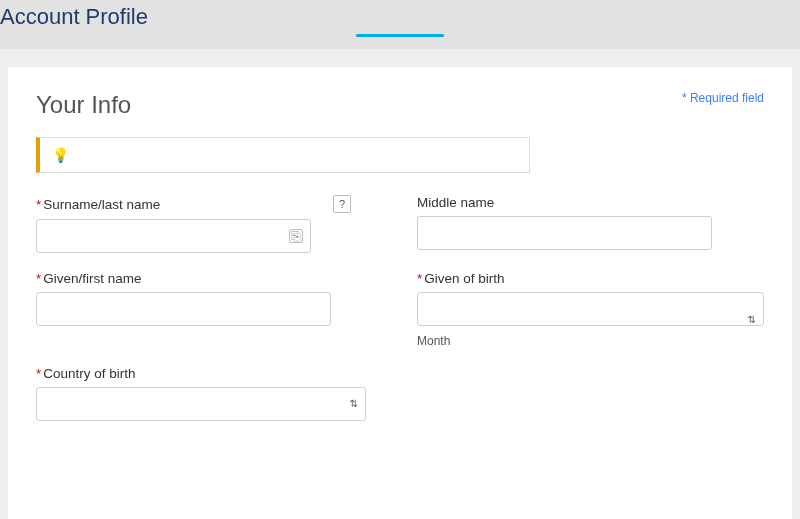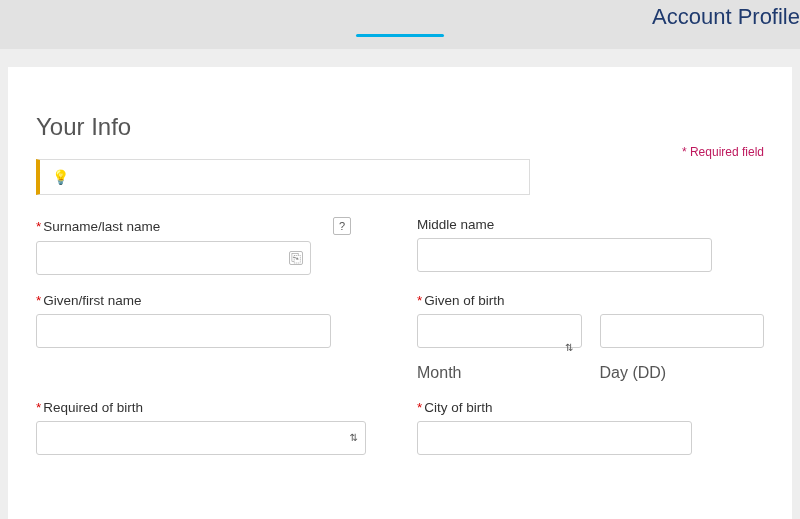--- a/index.html
+++ b/index.html
@@ -8,21 +8,21 @@
     font-family: "Helvetica Neue", Helvetica, Arial, sans-serif;
     background: #eeeeee;
     width: 800px;
     height: 519px;
     overflow: hidden;
     color: #333;
     font-size: 14px;
   }
   .header-band {
     background: #e2e2e2;
-    text-align: right;
+    text-align: left;
     padding: 4px 0 12px 0;
   }
   .header-title {
     color: #1f3a6e;
     font-size: 22px;
     font-weight: 400;
     margin: 0;
     padding-bottom: 4px;
   }
   .header-underline {
@@ -35,31 +35,30 @@
   .panel {
     background: #ffffff;
     margin: 18px 8px 0 8px;
     padding: 24px 28px 0 28px;
     min-height: 460px;
     position: relative;
   }
   .section-header {
     display: flex;
     justify-content: space-between;
-    align-items: flex-end;
-    margin-top: 22px;
+    align-items: flex-start;
   }
   .section-title {
     font-size: 24px;
     font-weight: 400;
     color: #555;
     margin: 0 0 18px 0;
   }
   .required-note {
-    color: #be185d;
+    color: #3b82f6;
     font-size: 12px;
   }
   .hint-box {
     border: 1px solid #dcdcdc;
     border-left: 4px solid #e1a100;
     padding: 10px 12px;
     margin-bottom: 22px;
     display: flex;
     align-items: center;
     gap: 8px;
@@ -151,23 +150,23 @@
     justify-content: center;
     line-height: 1;
   }
   .given-wrap input, .middle-wrap input { width: 295px; }
   .dob-row {
     display: flex;
     gap: 18px;
   }
   .dob-col { flex: 1; }
   .dob-col .sublabel {
-    font-size: 16px;
-    color: #555;
-    margin-top: 16px;
+    font-size: 12px;
+    color: #555;
+    margin-top: 8px;
     display: block;
   }
   .dob-month { position: relative; }
   .dob-month select { width: 100%; }
   .country-wrap { position: relative; }
   .country-wrap select { width: 330px; }
   .state-wrap input { width: 295px; }
   .city-wrap input { width: 275px; }
 </style>
 </head>
@@ -219,41 +218,31 @@
     <div class="field">
       <label><span class="req">*</span><span>Given of birth</span></label>
       <div class="dob-row">
         <div class="dob-col dob-month select-wrap">
           <select>
             <option></option>
           </select>
           <span class="select-caret">⇅</span>
           <span class="sublabel">Month</span>
         </div>
-        <div class="dob-col">
-          <input type="text" value="" style="">
-          <span class="sublabel">Day (DD)</span>
-        </div>
-      </div>
-    </div>
-
-    <div class="field">
-      <label><span class="req">*</span><span>Required of birth</span></label>
+      </div>
+    </div>
+
+    <div class="field">
+      <label><span class="req">*</span><span>Country of birth</span></label>
       <div class="country-wrap select-wrap" style="width:330px;">
         <select>
           <option></option>
         </select>
         <span class="select-caret">⇅</span>
       </div>
     </div>
 
 
-    <div class="field">
-      <label><span class="req">*</span><span>City of birth</span></label>
-      <div class="city-wrap">
-        <input type="text" value="" style="">
-      </div>
-    </div>
 
     <div></div>
 
   </div>
 </div>
 
 </body></html>

